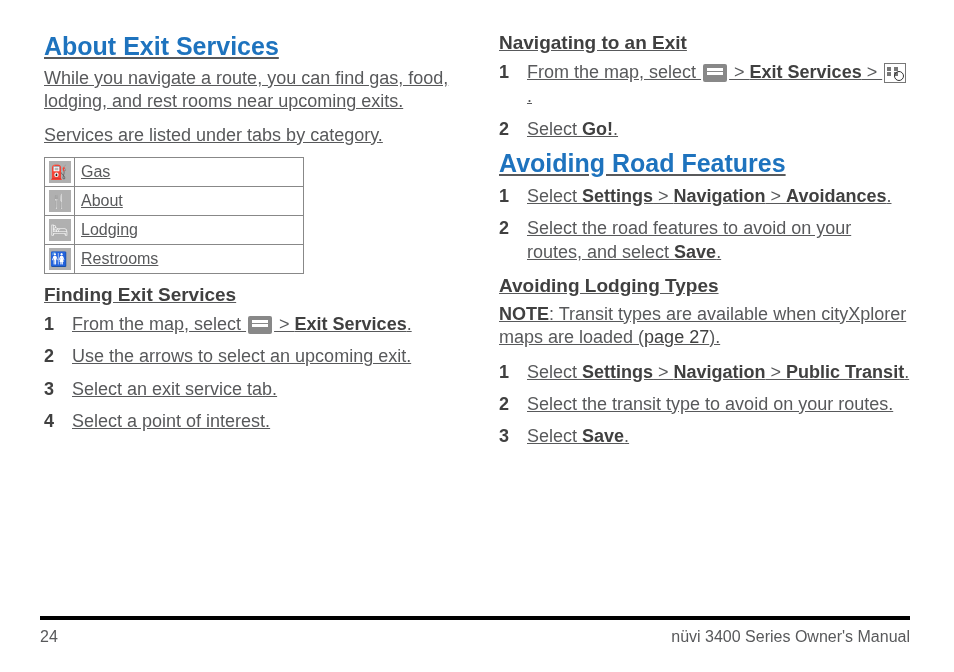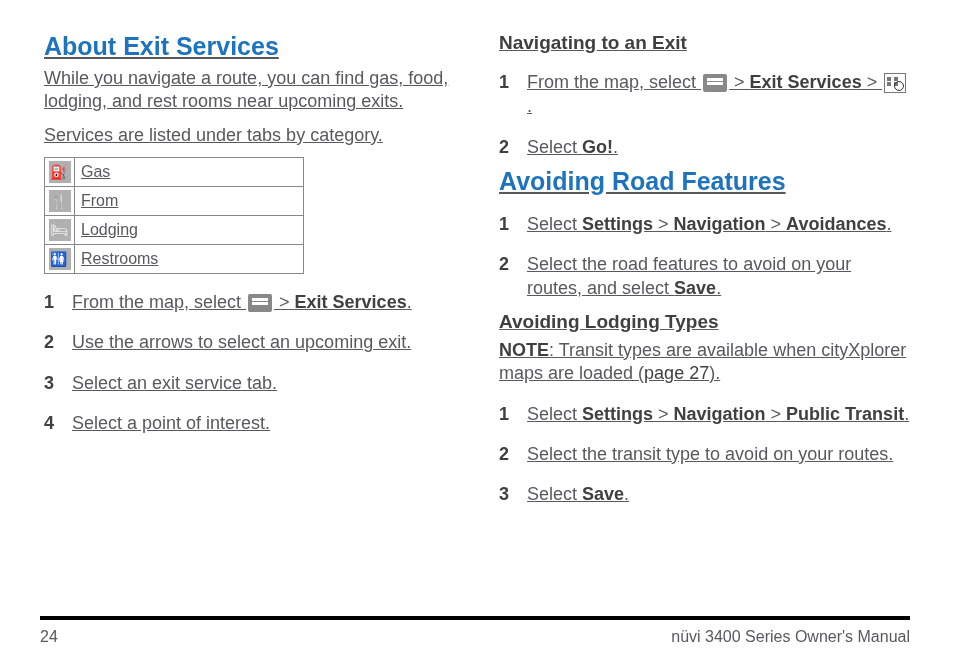--- a/index.html
+++ b/index.html
@@ -74,21 +74,20 @@
     margin-top: 4px;
   }
   ol.steps > li {
     counter-increment: step;
     position: relative;
     padding-left: 28px;
     font-size: 18px;
     line-height: 1.35;
     margin-bottom: 8px;
     color: #58595b;
-    margin-top: 16px;
   }
   ol.steps > li::before {
     content: counter(step);
     position: absolute;
     left: 0;
     top: 0;
     font-weight: bold;
     color: #404040;
     font-size: 18px;
   }
@@ -160,33 +159,34 @@
     <p class="body-text">Services are listed under tabs by category.</p>
 
     <table class="services">
       <tbody>
           <tr>
         <td class="icon-cell"><span class="svc-icon">⛽</span></td>
         <td>Gas</td>
       </tr>
       <tr>
         <td class="icon-cell"><span class="svc-icon">🍴</span></td>
-        <td>From</td>
+        <td>About</td>
       </tr>
       <tr>
         <td class="icon-cell"><span class="svc-icon">🛏</span></td>
         <td>Lodging</td>
       </tr>
       <tr>
         <td class="icon-cell"><span class="svc-icon">🚻</span></td>
         <td>Restrooms</td>
       </tr>
     </tbody>
       </table>
 
+    <h3 class="sub-title">Finding Exit Services</h3>
     <ol class="steps">
       <li>
         <span>From the map, select </span><span class="menu-icon"></span><span class="gt"> &gt; </span><span class="bold">Exit Services</span><span>.</span>
       </li>
       <li>Use the arrows to select an upcoming exit.</li>
       <li>Select an exit service tab.</li>
       <li>Select a point of interest.</li>
     </ol>
   </div>
 

